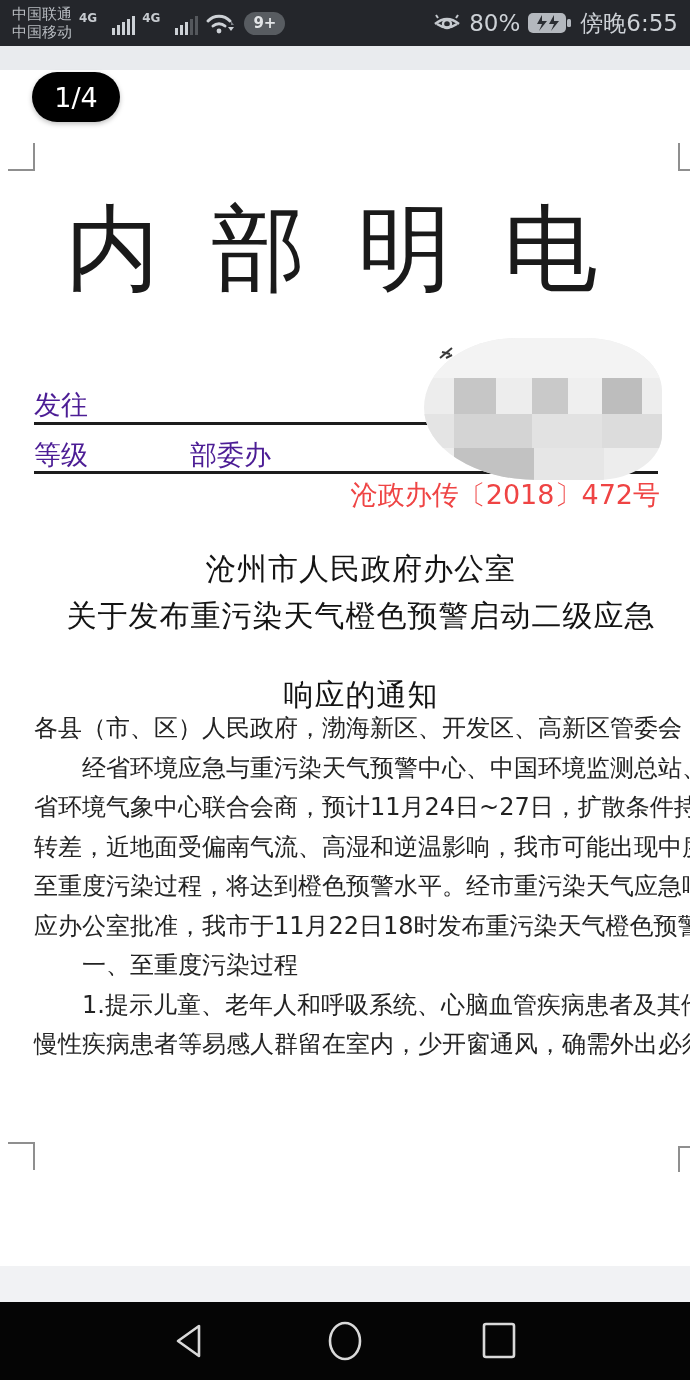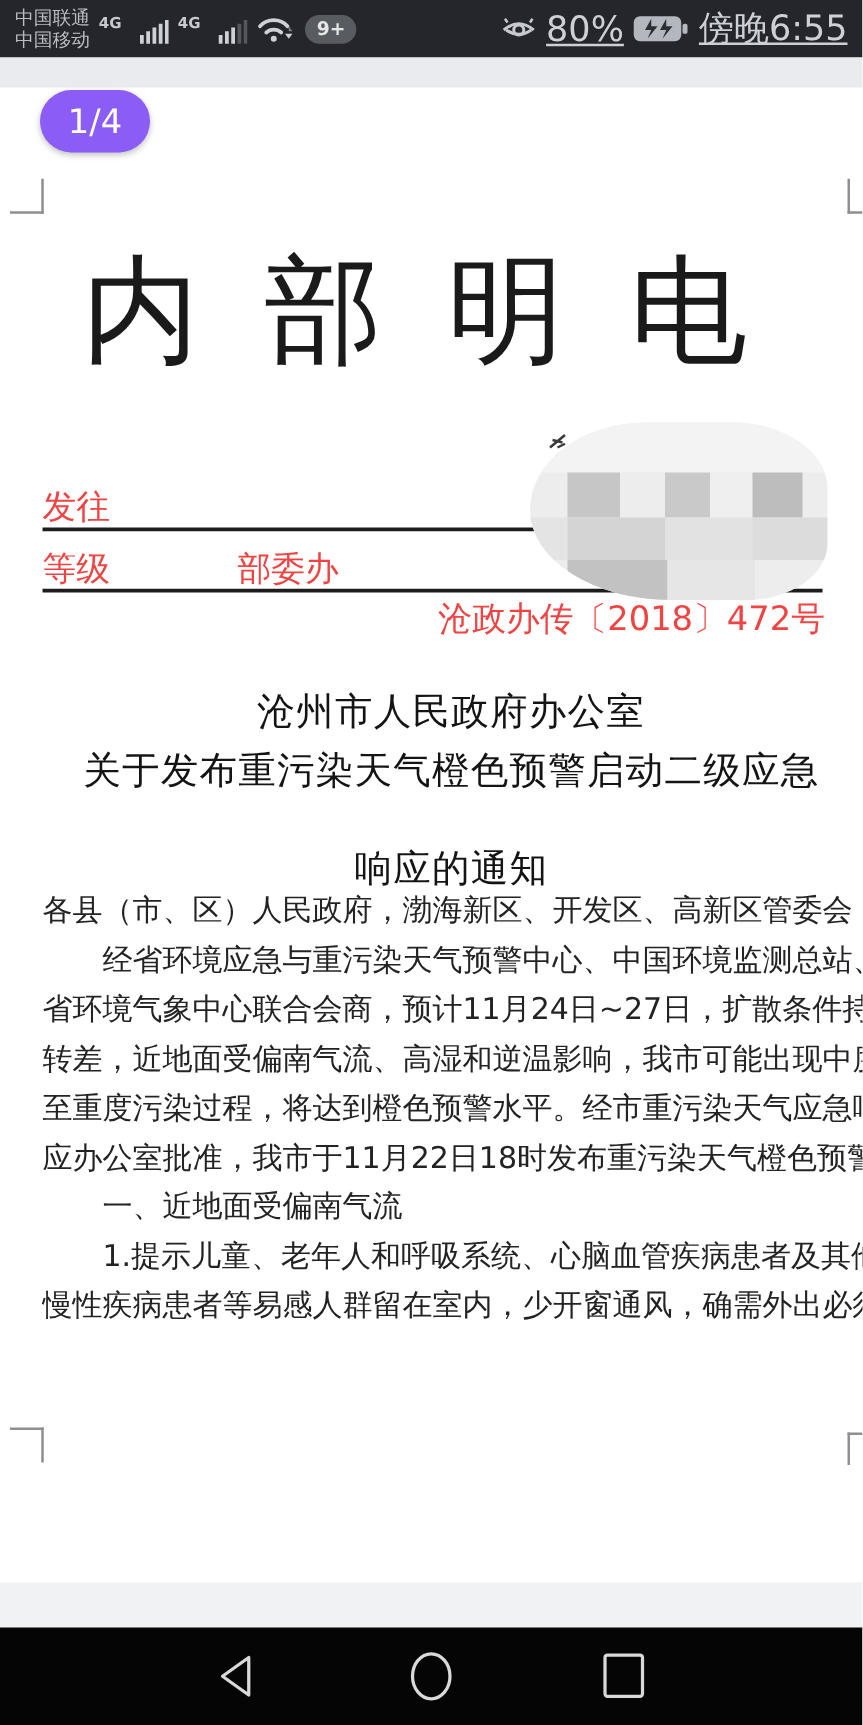--- a/index.html
+++ b/index.html
@@ -17,43 +17,43 @@
   }
   .carriers{display:flex;flex-direction:column;justify-content:center;
     font-size:15px;line-height:18px;color:#b9bdc2;}
   .simgroup{display:flex;align-items:flex-end;gap:14px;height:26px;}
   .simbadge{font-size:12px;font-weight:bold;color:#c6cacf;line-height:12px;align-self:flex-start;margin-top:2px;}
   .sb-spacer{flex:1;}
   .badge9{
     background:#585c61;color:#e3e5e8;font-size:15px;line-height:15px;
     padding:4px 9px;border-radius:13px;font-weight:bold;
   }
-  .pct,.timetxt{font-size:28px;color:#cdd1d6;letter-spacing:0;text-decoration:underline;}
+  .pct,.timetxt{font-size:23px;color:#cdd1d6;letter-spacing:0;}
   .icon{display:inline-flex;align-items:center;justify-content:center;}
   
   .topband{position:absolute;left:0;top:46px;width:690px;height:24px;background:#e9ebee;}
   .pagepill{
     position:absolute;left:32px;top:72px;width:88px;height:50px;border-radius:25px;
-    background:#8b5cf6;color:#ffffff;font-size:27px;
+    background:#000000;color:#ffffff;font-size:27px;
     display:flex;align-items:center;justify-content:center;
     box-shadow:0 2px 5px rgba(0,0,0,.25);
   }
   
   .cm{position:absolute;box-sizing:border-box;}
   .cm-tl{left:8px;top:143px;width:27px;height:28px;border-right:2px solid #8f8f8f;border-bottom:2px solid #8f8f8f;}
   .cm-tr{left:678px;top:143px;width:12px;height:28px;border-left:2px solid #8f8f8f;border-bottom:2px solid #8f8f8f;}
   .cm-bl{left:8px;top:1142px;width:27px;height:28px;border-right:2px solid #8f8f8f;border-top:2px solid #8f8f8f;}
   .cm-br{left:678px;top:1146px;width:12px;height:26px;border-left:2px solid #8f8f8f;border-top:2px solid #8f8f8f;}
   
   .doc-heading{
     position:absolute;left:0;top:186px;width:690px;text-align:center;
     font-size:94px;letter-spacing:52px;padding-left:25px;box-sizing:border-box;
     color:#1a1a1a;white-space:nowrap;font-weight:500;
   }
-  .fieldlabel{position:absolute;font-size:27px;color:#ef4444;}
+  .fieldlabel{position:absolute;font-size:27px;color:#4c1d95;}
   .f-sendto{left:34px;top:387px;}
   .f-level{left:34px;top:437px;}
   .f-levelval{left:190px;top:437px;}
   .rule{position:absolute;left:34px;width:624px;height:3px;background:#1c1c1c;}
   .rule1{top:422px;}
   .rule2{top:471px;}
   .docnum{position:absolute;right:30px;top:477px;font-size:27px;color:#ef4444;white-space:nowrap;}
   .titleline{position:absolute;left:16px;width:690px;text-align:center;font-size:30px;color:#141414;white-space:nowrap;font-weight:500;letter-spacing:1px;}
   .t1{top:549px;} .t2{top:596px;} .t3{top:643px;margin-top:32px;}
   .bodytext{
@@ -188,21 +188,21 @@
   <div class="titleline t2">关于发布重污染天气橙色预警启动二级应急</div>
   <div class="titleline t3">响应的通知</div>
 
   <div class="bodytext">
     <div class="bline">各县（市、区）人民政府，渤海新区、开发区、高新区管委会，</div>
     <div class="bline ind">经省环境应急与重污染天气预警中心、中国环境监测总站、</div>
     <div class="bline">省环境气象中心联合会商，预计11月24日~27日，扩散条件持续</div>
     <div class="bline">转差，近地面受偏南气流、高湿和逆温影响，我市可能出现中度</div>
     <div class="bline">至重度污染过程，将达到橙色预警水平。经市重污染天气应急响</div>
     <div class="bline">应办公室批准，我市于11月22日18时发布重污染天气橙色预警，</div>
-    <div class="bline ind">一、近地面受偏南气流</div>
+    <div class="bline ind">一、至重度污染过程</div>
     <div class="bline ind">1.提示儿童、老年人和呼吸系统、心脑血管疾病患者及其他</div>
     <div class="bline">慢性疾病患者等易感人群留在室内，少开窗通风，确需外出必须</div>
   </div>
 
 </div>
 
 <div class="bottomband"></div>
 <div class="navbar">
   <div class="navbtn">
     <svg width="38" height="40" viewBox="0 0 38 40">

